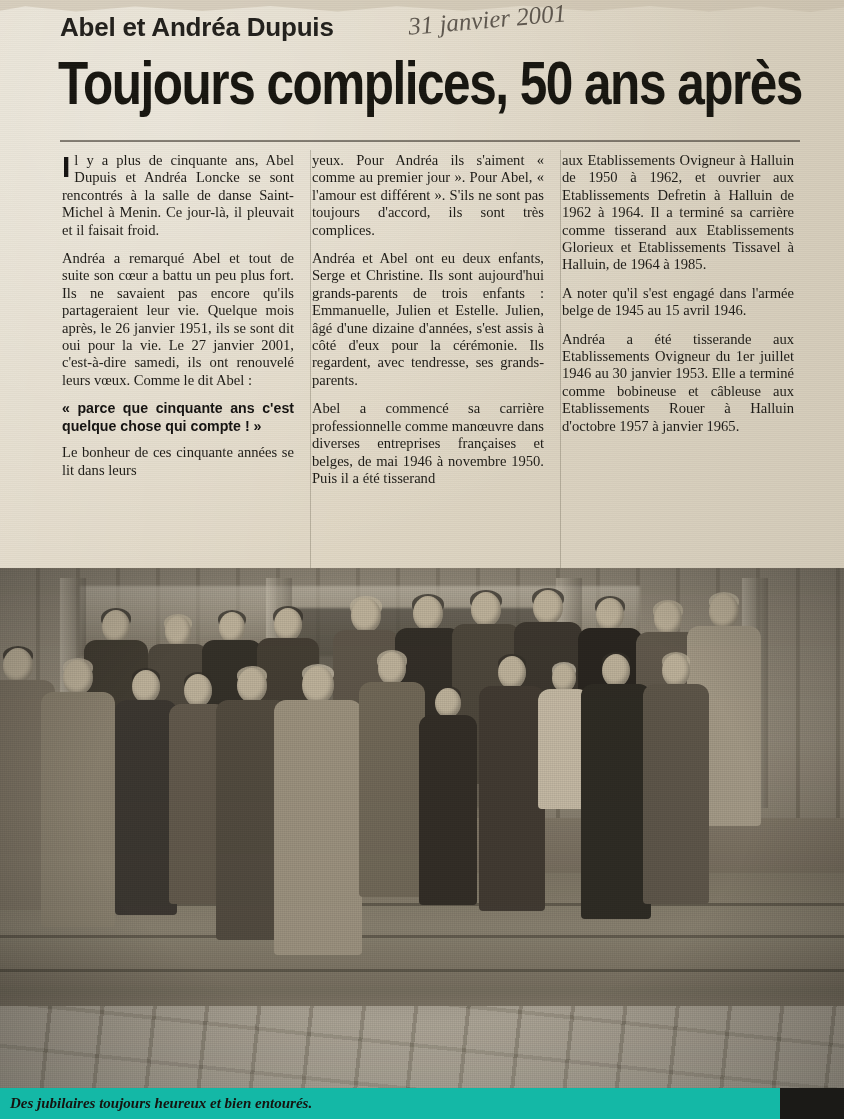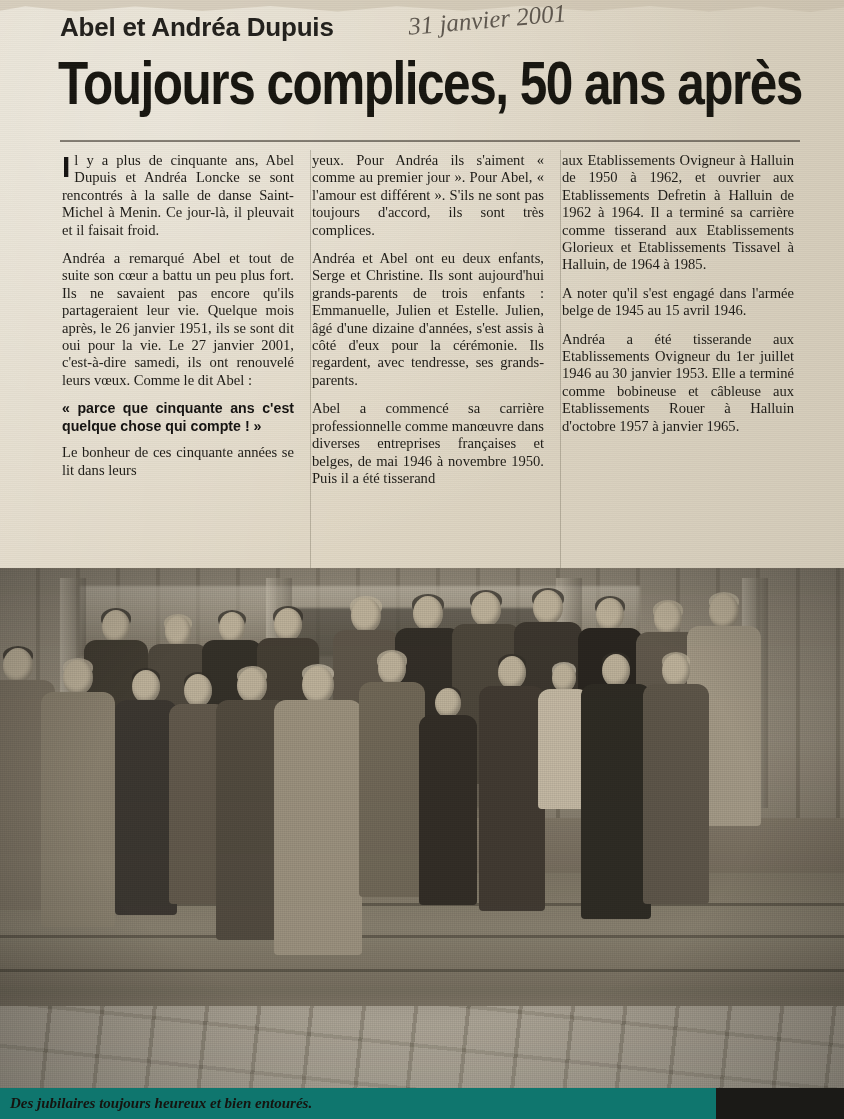--- a/index.html
+++ b/index.html
@@ -252,23 +252,23 @@
   .photo-vignette{
     position:absolute; left:0; top:0; width:844px; height:520px;
     background: radial-gradient(ellipse at 50% 45%, rgba(0,0,0,0) 55%, rgba(0,0,0,.30) 100%);
     pointer-events:none;
   }
 
   .caption-bar {
     position: absolute;
     left: 0;
     bottom: 0;
-    width: 716px;
+    width: 780px;
     height: 31px;
-    background: #0f766e;
+    background: #14b8a6;
     display: flex;
     align-items: center;
   }
   .caption {
     font-family: "Liberation Serif", serif;
     font-style: italic;
     font-weight: 700;
     font-size: 15px;
     color: #15130f;
     padding-left: 10px;

